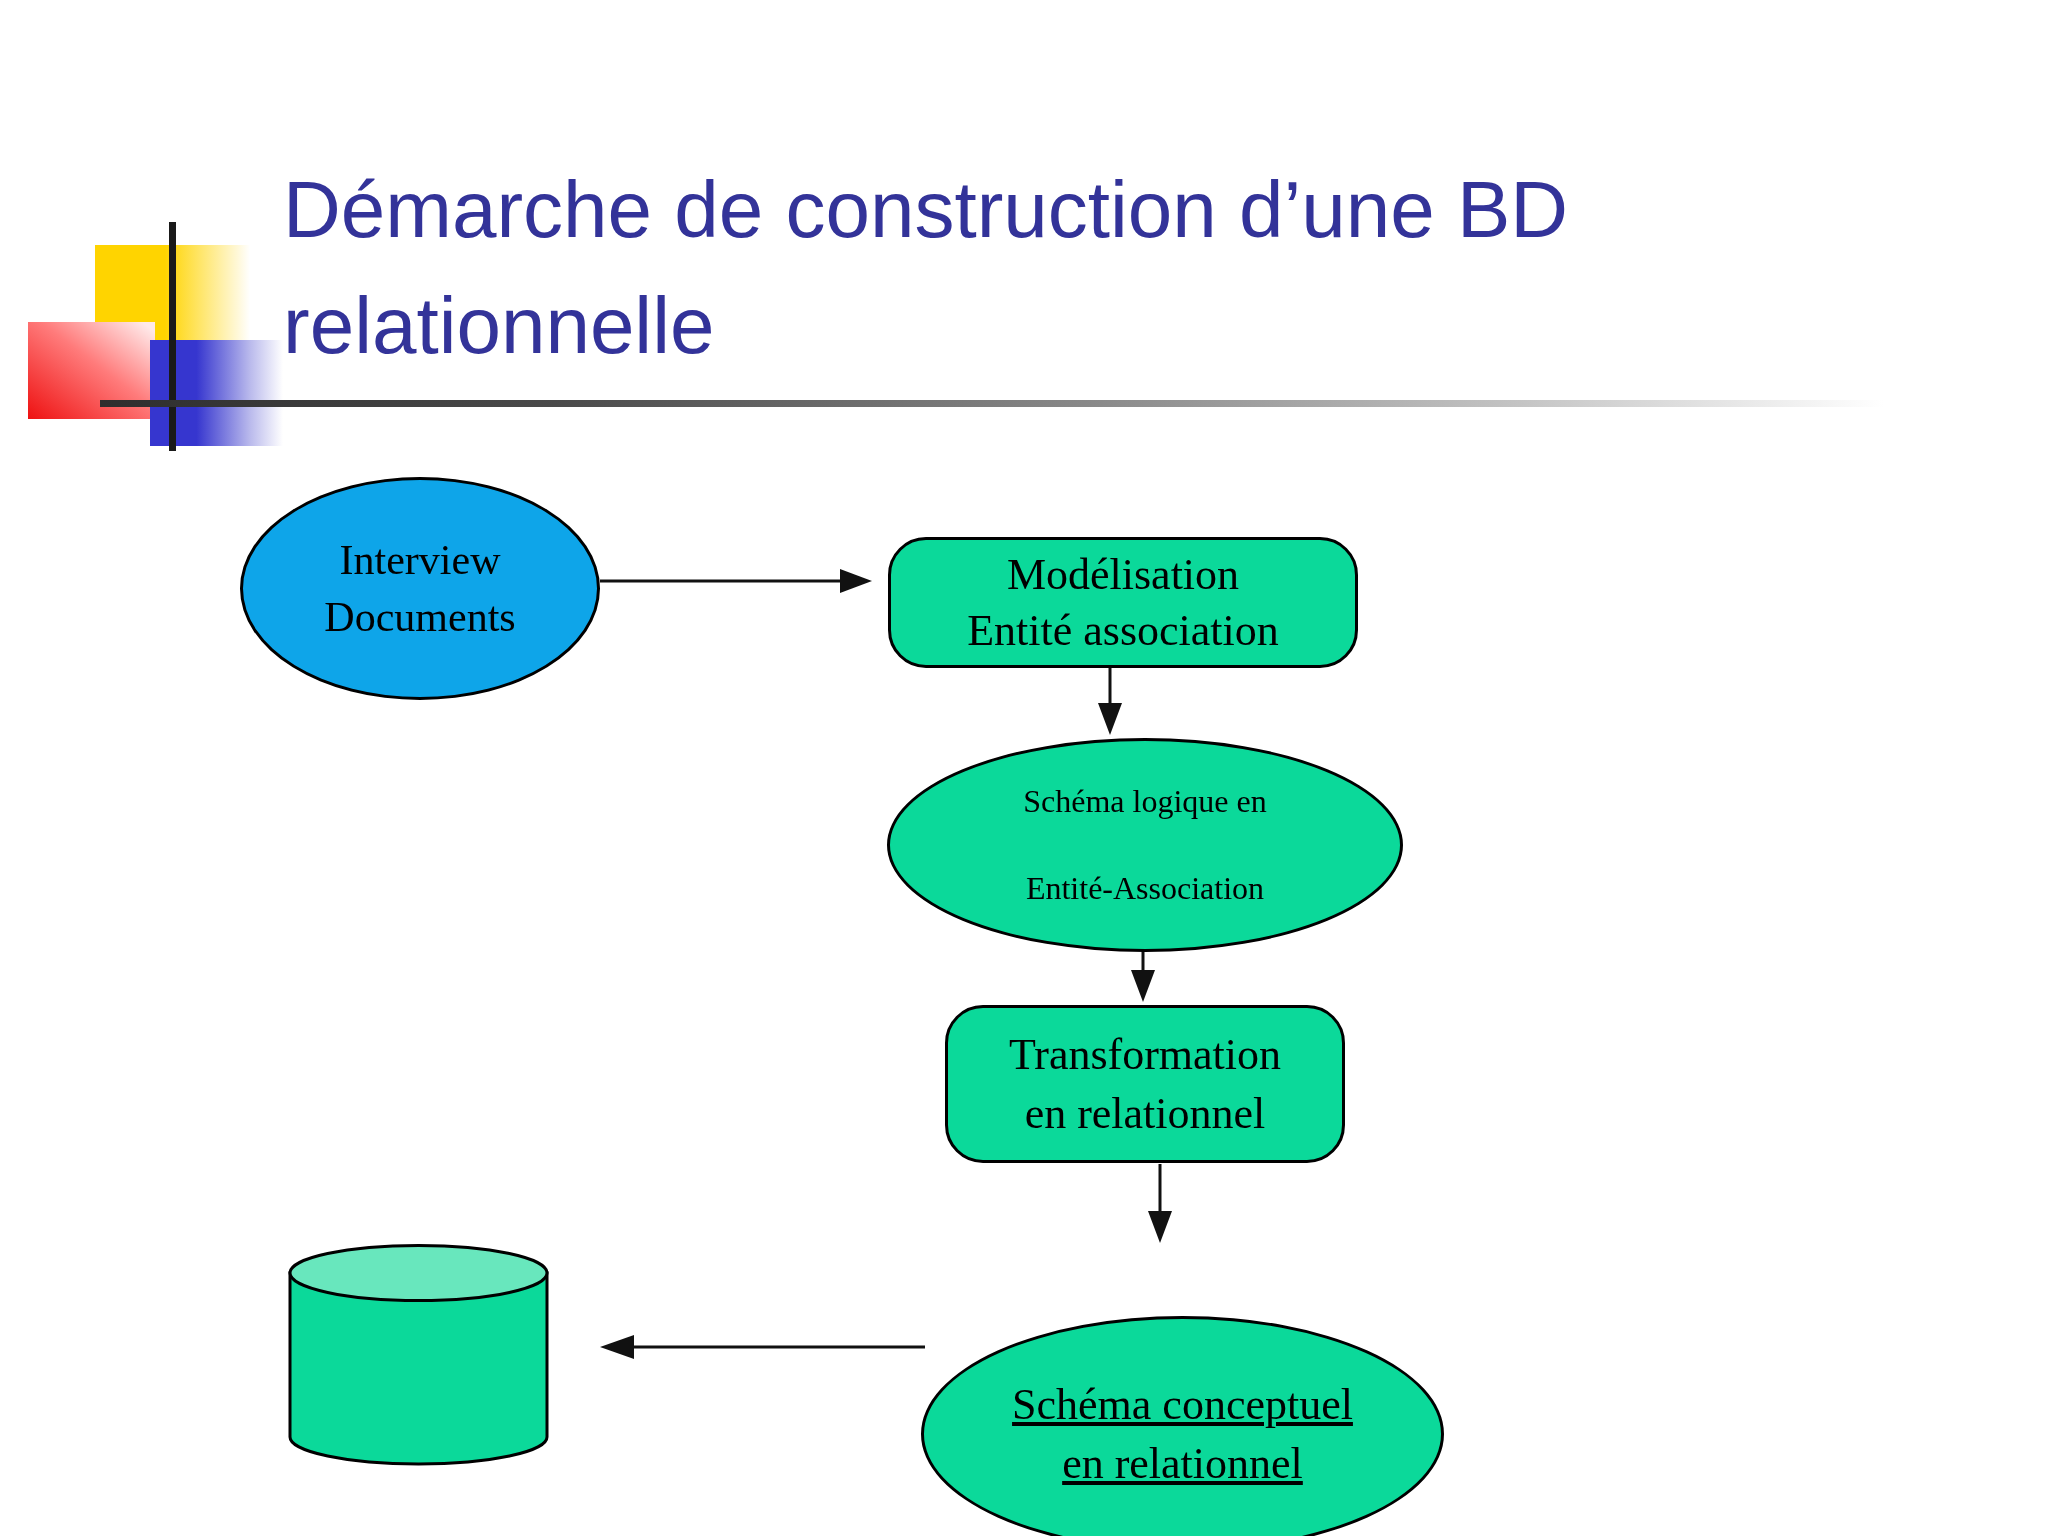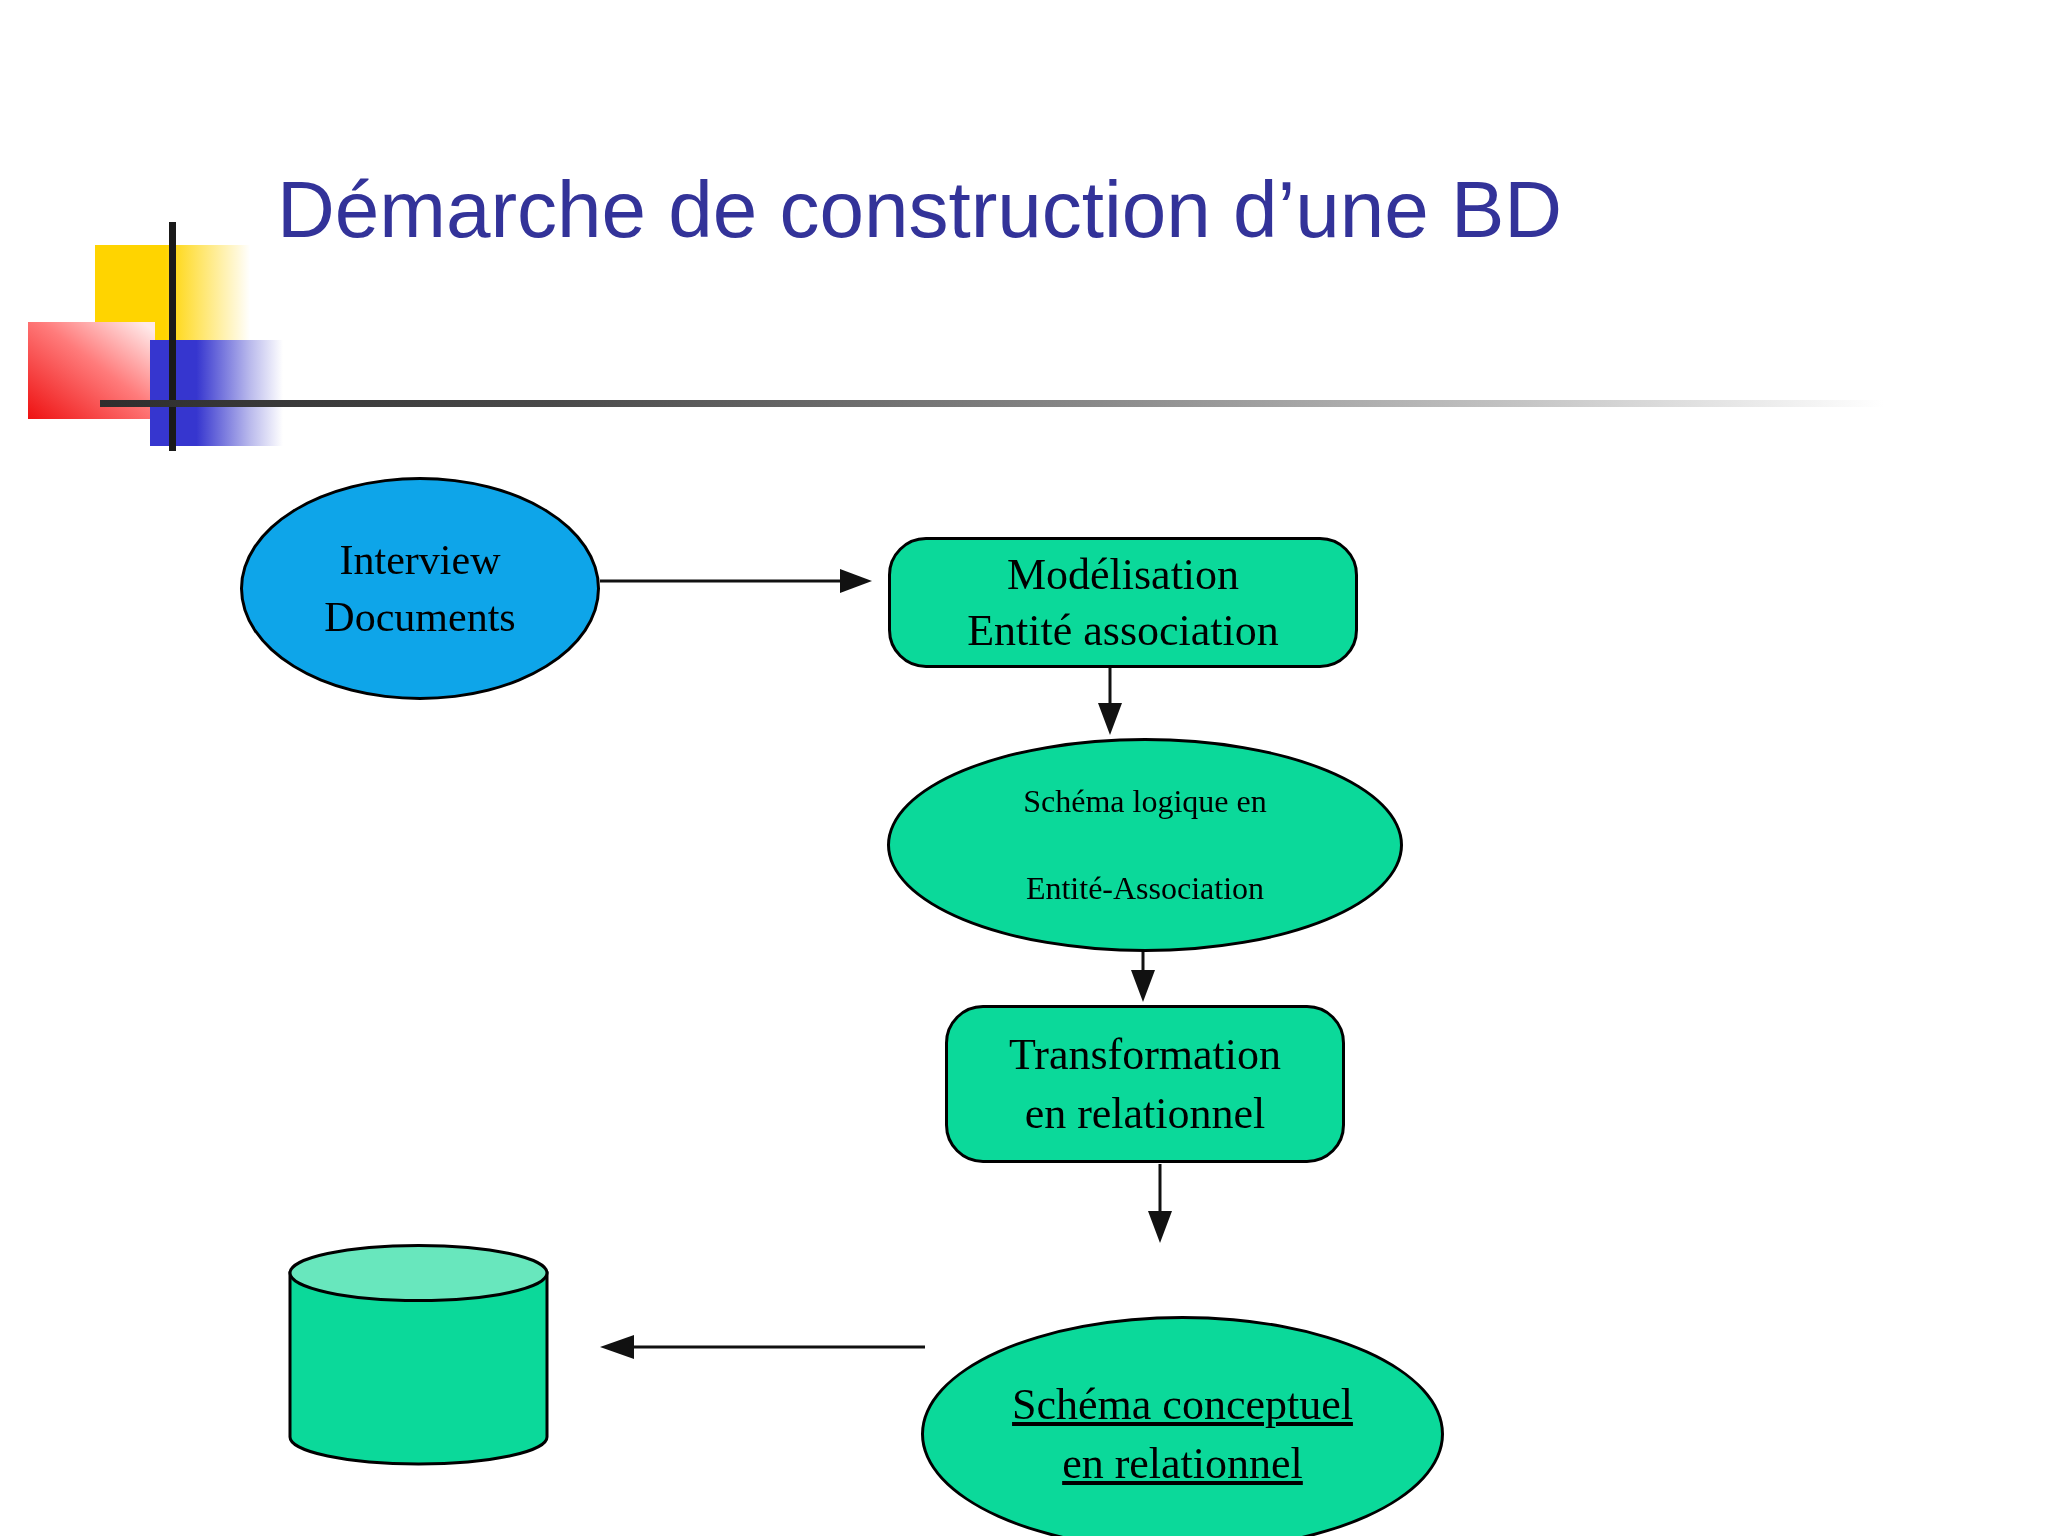--- a/index.html
+++ b/index.html
@@ -12,21 +12,21 @@
   .sq-yellow{left:95px;top:245px;width:155px;height:95px;
     background:linear-gradient(to right,#ffd400 0%,#ffd400 45%,#fff8d8 92%,#ffffff 100%);}
   .sq-red{left:28px;top:322px;width:127px;height:97px;
     background:linear-gradient(to top right,#ee1111 0%,#ff7b7b 55%,#ffe9e9 95%);}
   .sq-blue{left:150px;top:340px;width:133px;height:106px;
     background:linear-gradient(to right,#3636cf 0%,#3636cf 35%,#b9b9ec 75%,#ffffff 100%);}
   .vline{position:absolute;left:169px;top:222px;width:7px;height:229px;background:#1a1a1a;}
   .hrule{position:absolute;left:100px;top:400px;width:1820px;height:7px;
     background:linear-gradient(to right,#2e2e2e 0%,#4a4a4a 25%,#8a8a8a 55%,#c4c4c4 78%,rgba(255,255,255,0) 98%);}
   
-  .title{position:absolute;left:277px;top:152px;width:1560px;
+  .title{position:absolute;left:283px;top:152px;width:1560px;
     font-size:80px;line-height:116px;font-weight:400;letter-spacing:0px;}
   .title span{display:block;}
   
   .node{position:absolute;display:flex;flex-direction:column;justify-content:center;
     align-items:center;text-align:center;color:#000;
     font-family:"Liberation Serif",serif;border:3px solid #000;box-sizing:border-box;}
   .node .ln{display:block;}
   .ellipse{border-radius:50%;}
   .rrect{border-radius:38px;}
   .n-interview{left:240px;top:477px;width:360px;height:223px;font-size:42px;line-height:57px;}
@@ -43,20 +43,21 @@
 <div class="slide">
 
   <div class="sq sq-yellow"></div>
   <div class="sq sq-red"></div>
   <div class="sq sq-blue"></div>
   <div class="vline"></div>
   <div class="hrule"></div>
 
   <h1 class="title" style="margin: 0px; color: rgb(51, 51, 153);">
     <span>Démarche de construction d’une BD</span>
+    <span>relationnelle</span>
   </h1>
 
   <svg class="overlay" viewBox="0 0 2048 1536">
 
     <g>
       <line x1="600" y1="581" x2="846" y2="581" stroke="#111111" stroke-width="3"></line>
       <polygon points="872,581 840,569 840,593" fill="#111111"></polygon>
     </g>
 
     <g>

